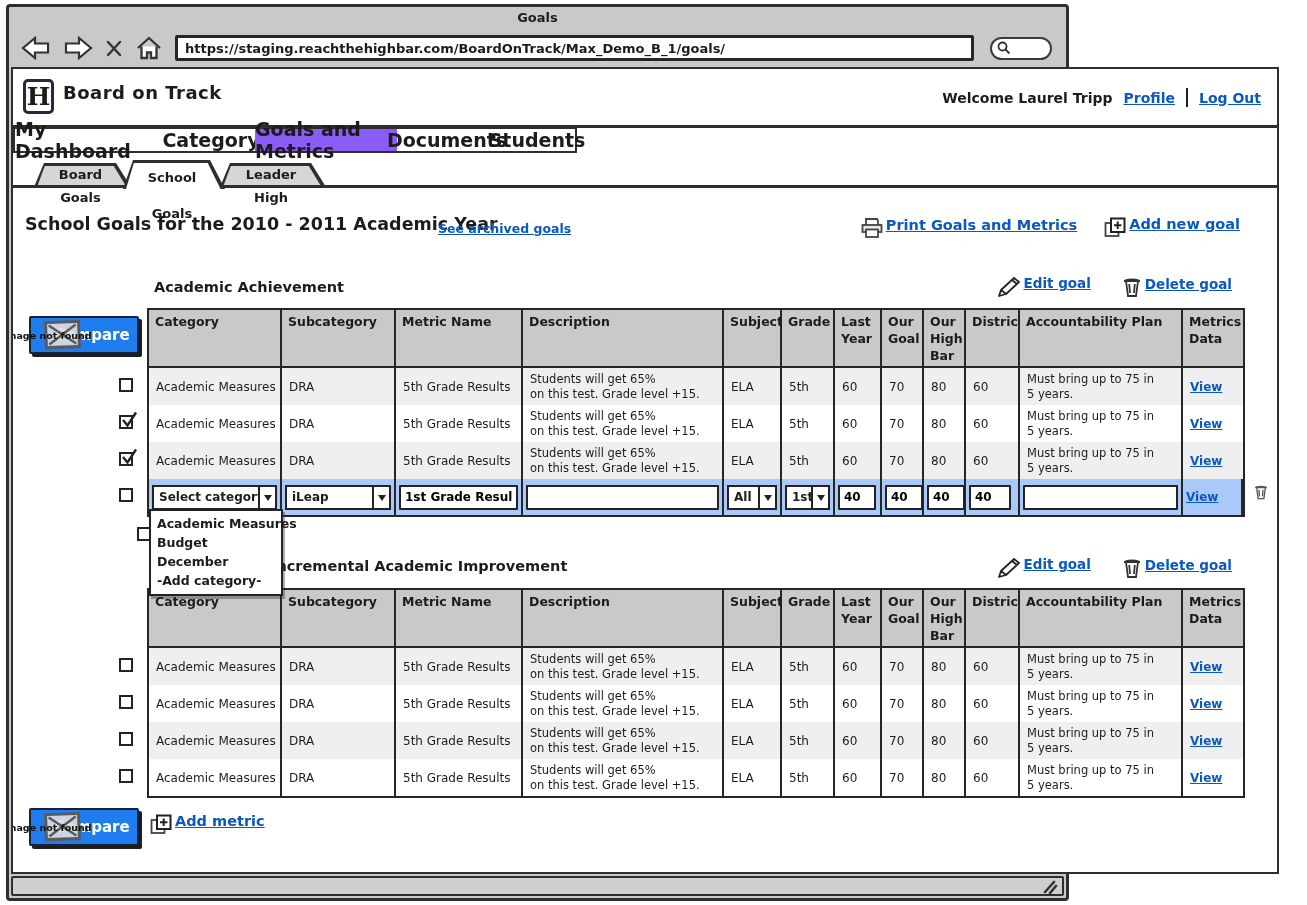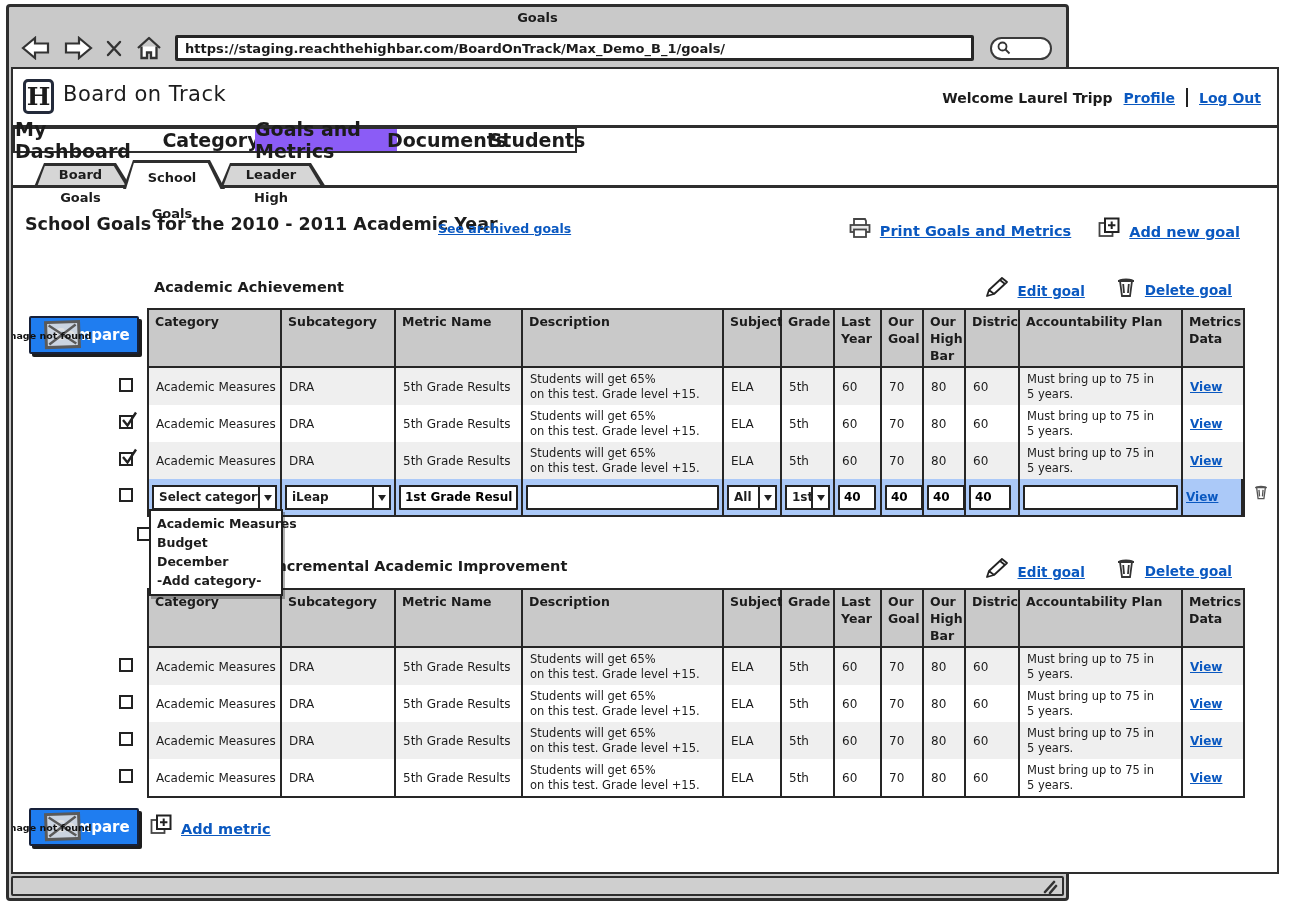--- a/index.html
+++ b/index.html
@@ -22,21 +22,21 @@
   #panel { position:absolute; left:2px; top:60px; width:1268px; bottom:24px;
            border:2.5px solid #2e2e2e; background:#fff; overflow:hidden; }
   #hscroll { position:absolute; left:2px; right:2px; bottom:2px; height:20px;
              background:#cfcfcf; border:2.5px solid #2e2e2e; border-radius:2px; }
   #hscroll svg { position:absolute; right:4px; top:2px; }
   
   #logo { position:absolute; left:10px; top:10px; width:31px; height:35px;
           border:3px solid #232a3a; border-radius:5px; background:#fff;
           font-family:"DejaVu Serif", serif; font-weight:bold; font-size:25px;
           display:flex; align-items:center; justify-content:center; }
-  #app-title { position:absolute; left:50px; top:13px; font-size:21px; font-weight:normal; letter-spacing:.5px; }
+  #app-title { position:absolute; left:50px; top:13px; font-size:18px; font-weight:bold; letter-spacing:.5px; }
   #user-area { position:absolute; right:16px; top:19px; display:flex; align-items:center; gap:11px;
                font-size:14px; font-weight:600; }
   .vdiv { width:2px; height:19px; background:#222; }
   .link { color:#0a58c0; font-weight:bold; text-decoration:underline; cursor:pointer; }
   #hdr-line { position:absolute; left:0; right:0; top:56px; height:2.5px; background:#2e2e2e; }
   
   #nav { position:absolute; left:0px; top:58px; width:564px; height:26px; background:#fff;
          border:2.5px solid #2e2e2e; display:flex; align-items:stretch; }
   .nav-item { flex:none; display:flex; align-items:center; justify-content:center;
               font-size:19px; font-weight:bold; cursor:pointer; }
@@ -49,21 +49,21 @@
               font-size:13px; font-weight:bold; padding:0 16px 0 12px; }
   .tab.active { top:91px; height:29px; z-index:6; }
   .tab.active .fill { background:#fff; }
   .tab.active .lbl { line-height:36px; }
   #tab-line { position:absolute; left:0; right:0; top:116px; height:2.5px; background:#2e2e2e; z-index:4; }
   
   #page-title { position:absolute; left:12px; top:145px; font-size:17.5px; font-weight:bold; }
   #archived-link { position:absolute; left:425px; top:152px; font-size:12.5px;text-decoration:underline; }
   #top-actions { position:absolute; top:147px; right:37px; display:flex; gap:26px; align-items:center;
                  font-size:14.5px; }
-  .icon-link { display:flex; align-items:flex-end; gap:8px; }
+  .icon-link { display:flex; align-items:flex-start; gap:2px; }
   
   .sec-title { position:absolute; font-size:14.5px; font-weight:bold; }
   .goal-actions { position:absolute; right:45px; display:flex; gap:30px; align-items:center; font-size:13.5px; }
   
   .goal-table { position:absolute; left:106px; display:flex; }
   .cb-col { width:28px; flex:none; }
   .cb-spacer { height:58px; }
   .cb-cell { height:37px; display:flex; align-items:center; }
   .checkbox { width:14px; height:14px; border:2.5px solid #222; background:#fff; position:relative; }
   .checkbox svg { position:absolute; left:-1px; top:-6px; overflow:visible; }

